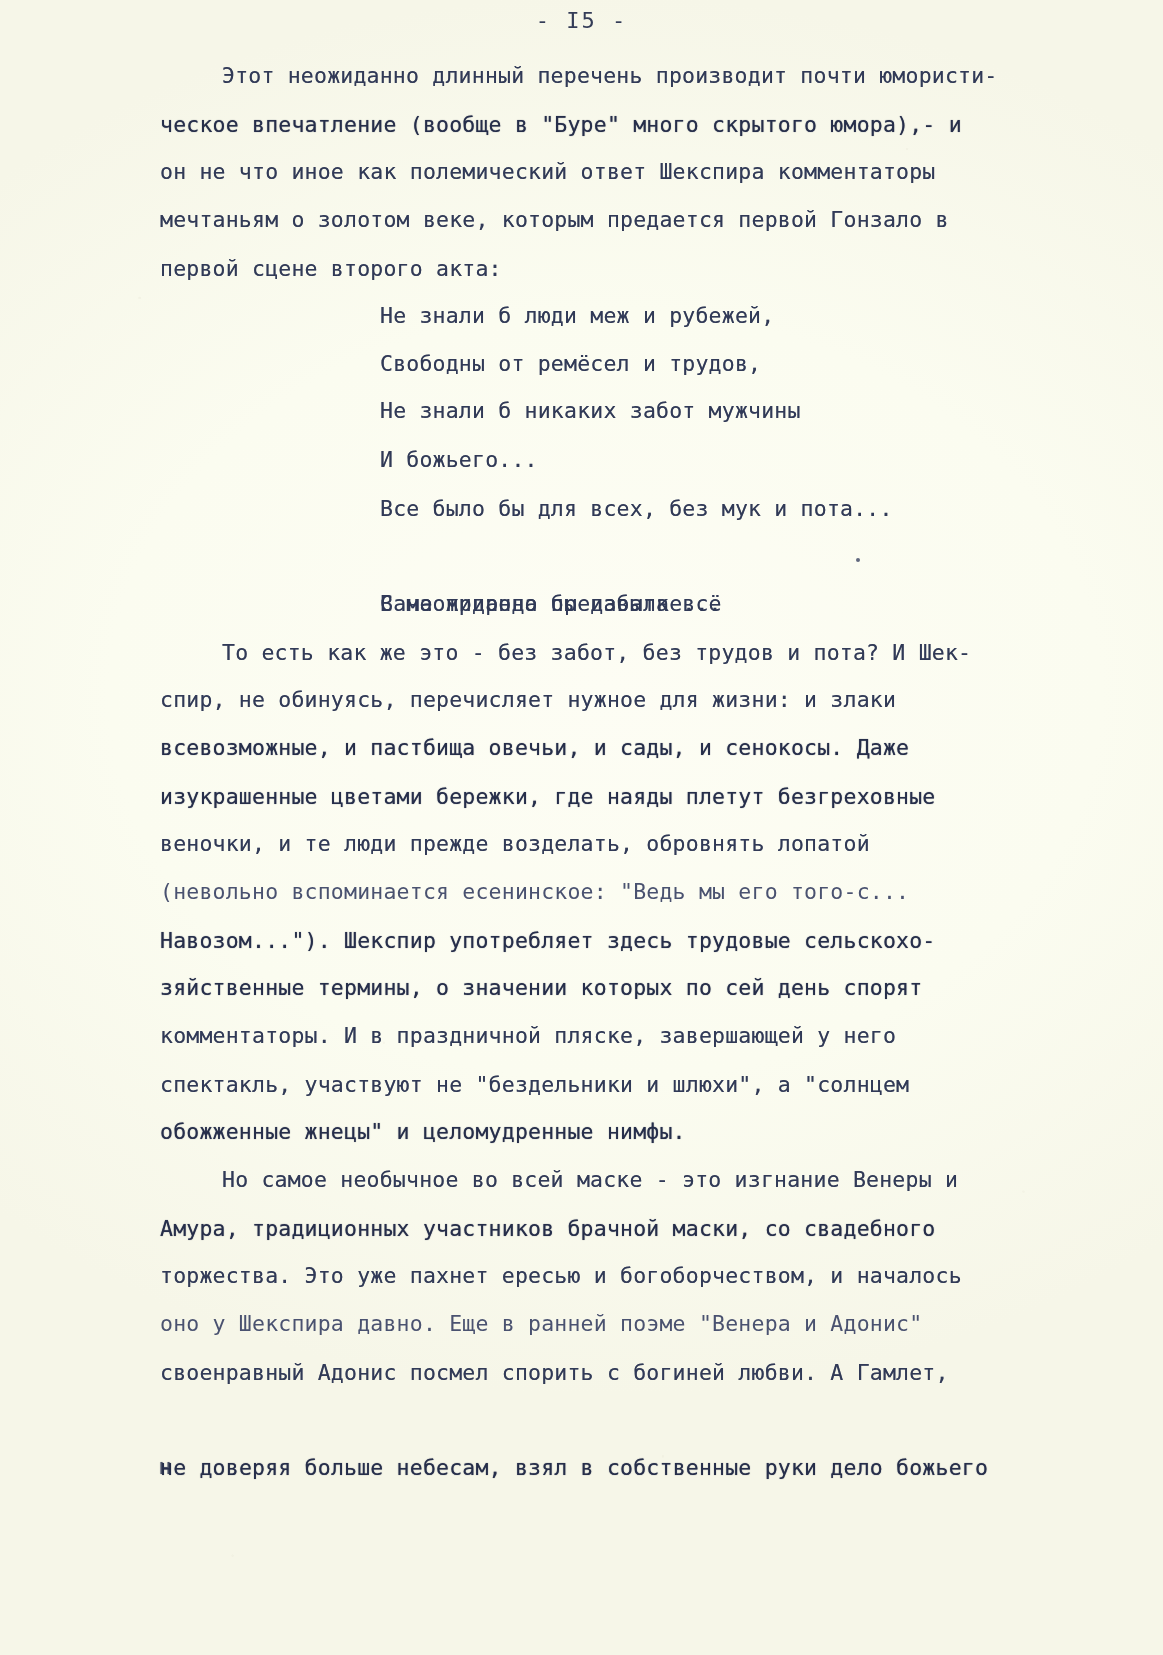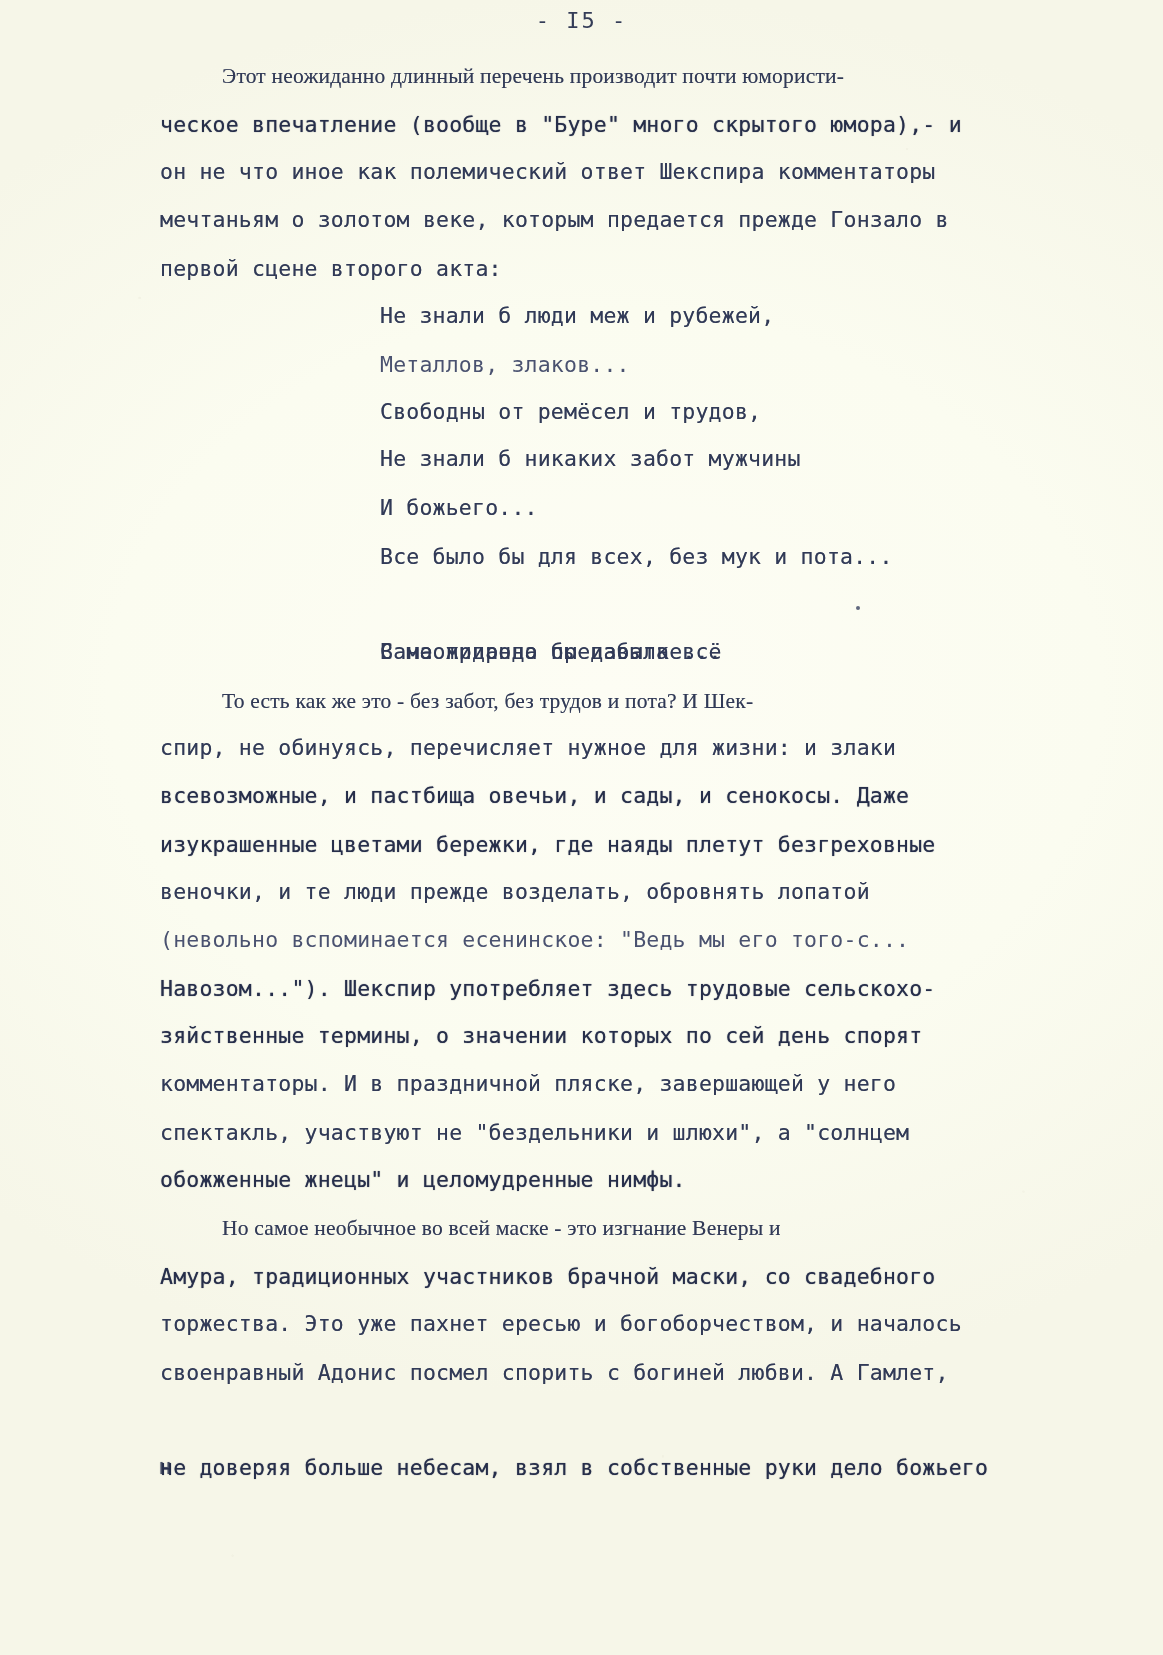--- a/index.html
+++ b/index.html
@@ -81,21 +81,21 @@
 
   
   .line > span.txt {
     position: absolute;
     left: 160px;
     display: inline-block;
     transform-origin: left center;
   }
 
   
-  .line.indent > span.txt { left: 222px; font-family: Liberation Serif, serif; }
+  .line.indent > span.txt { left: 222px; }
 
   
   .line.verse > span.txt { left: 380px; }
 
   
   .j1 > span.txt { transform: translateY(-0.5px); }
   .j2 > span.txt { transform: translateY(0.5px); }
   .j3 > span.txt { transform: translateY(-1px) ; text-align: right; }
   .ink-light > span.txt { color: #4a5270; text-shadow: none; }
   .ink-dark  > span.txt { color: #262e4a; text-shadow: 0 0 1px rgba(38,46,74,.7); }
@@ -132,25 +132,24 @@
 <div class="page tw">
   <div class="sheet">
 
     <div class="folio">- I5 -</div>
 
     <div class="body">
 
       <div class="line indent j1"><span class="txt">Этот неожиданно длинный перечень производит почти юмористи-</span></div>
       <div class="line j2 ink-dark"><span class="txt">ческое впечатление (вообще в "Буре" много скрытого юмора),- и</span></div>
       <div class="line"><span class="txt">он не что иное как полемический ответ Шекспира комментаторы</span></div>
-      <div class="line j1"><span class="txt">мечтаньям о золотом веке, которым предается прежде Гонзало в</span></div>
+      <div class="line j1"><span class="txt">мечтаньям о золотом веке, которым предается первой Гонзало в</span></div>
       <div class="line j2"><span class="txt">первой сцене второго акта:</span></div>
 
       <div class="line verse j1"><span class="txt">Не знали б люди меж и рубежей,</span></div>
-      <div class="line verse j2 ink-light"><span class="txt">Металлов, злаков...</span></div>
       <div class="line verse"><span class="txt">Свободны от ремёсел и трудов,</span></div>
       <div class="line verse j3"><span class="txt">Не знали б никаких забот мужчины</span></div>
       <div class="line verse j1"><span class="txt">И божьего...</span></div>
       <div class="line verse j2"><span class="txt">Все было бы для всех, без мук и пота...</span></div>
       <div class="line verse">
         <span class="txt">Сама природа бы давала всё</span>
         <span class="stray-dot"></span>
       </div>
       <div class="line verse j1"><span class="txt">В неожиданно преизбытке...</span></div>
 
@@ -162,20 +161,21 @@
       <div class="line j1 ink-light"><span class="txt">(невольно вспоминается есенинское: "Ведь мы его того-с...</span></div>
       <div class="line j2 ink-dark"><span class="txt">Навозом..."). Шекспир употребляет здесь трудовые сельскохо-</span></div>
       <div class="line ink-dark"><span class="txt">зяйственные термины, о значении которых по сей день спорят</span></div>
       <div class="line j1"><span class="txt">комментаторы. И в праздничной пляске, завершающей у него</span></div>
       <div class="line j2"><span class="txt">спектакль, участвуют не "бездельники и шлюхи", а "солнцем</span></div>
       <div class="line ink-dark"><span class="txt">обожженные жнецы" и целомудренные нимфы.</span></div>
 
       <div class="line indent j1"><span class="txt">Но самое необычное во всей маске - это изгнание Венеры и</span></div>
       <div class="line j2 ink-dark"><span class="txt">Амура, традиционных участников брачной маски, со свадебного</span></div>
       <div class="line"><span class="txt">торжества. Это уже пахнет ересью и богоборчеством, и началось</span></div>
+      <div class="line j1 ink-light"><span class="txt">оно у Шекспира давно. Еще в ранней поэме "Венера и Адонис"</span></div>
       <div class="line j2"><span class="txt">своенравный Адонис посмел спорить с богиней любви. А Гамлет,</span></div>
       <div class="line ink-dark">
         <span class="txt"><span class="overstrike" data-char="н">н</span><span>е доверяя больше небесам, взял в собственные руки дело божьего</span></span>
       </div>
 
     </div>
   </div>
 </div>
 
 </body></html>

